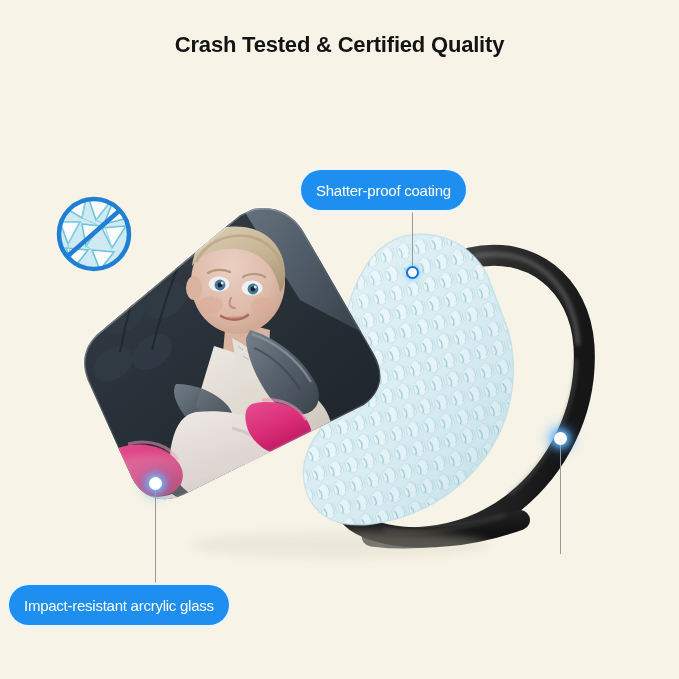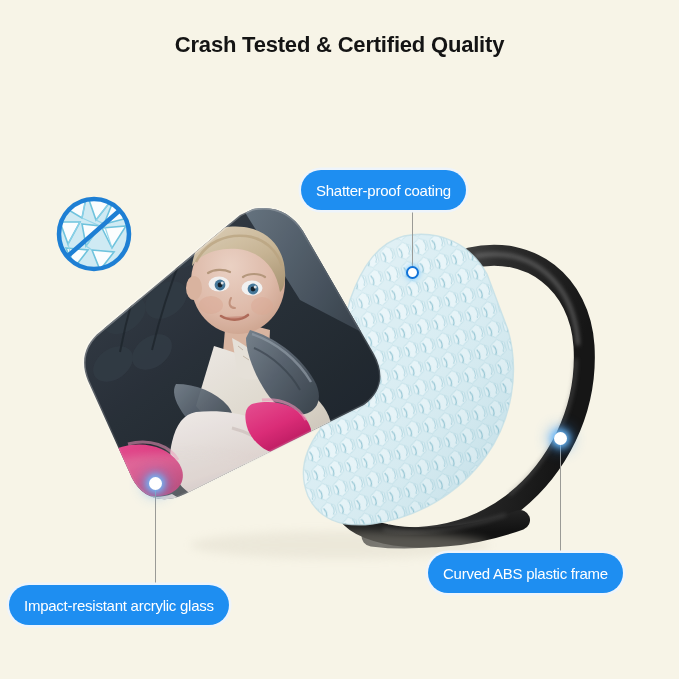--- a/index.html
+++ b/index.html
@@ -447,15 +447,14 @@
   <div class="leader l-frame"></div>
 
   <div class="dot d-coating"></div>
   <div class="dot d-glass"></div>
   <div class="dot d-frame"></div>
 
   <div class="pill p-coating">Shatter-proof coating</div>
 
   <div class="pill p-glass">Impact-resistant arcrylic glass</div>
 
-  <div class="pill p-frame">Curved ABS plastic frame</div>
 
 </div>
 
 </body></html>

